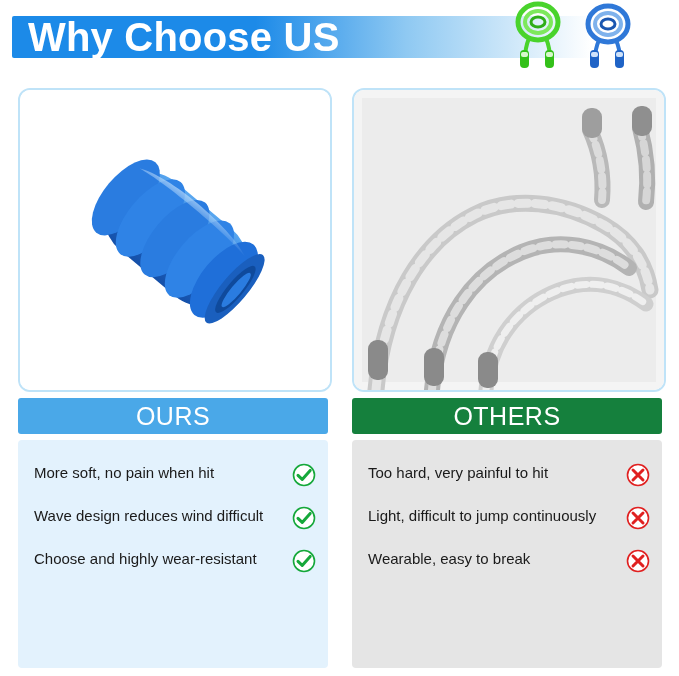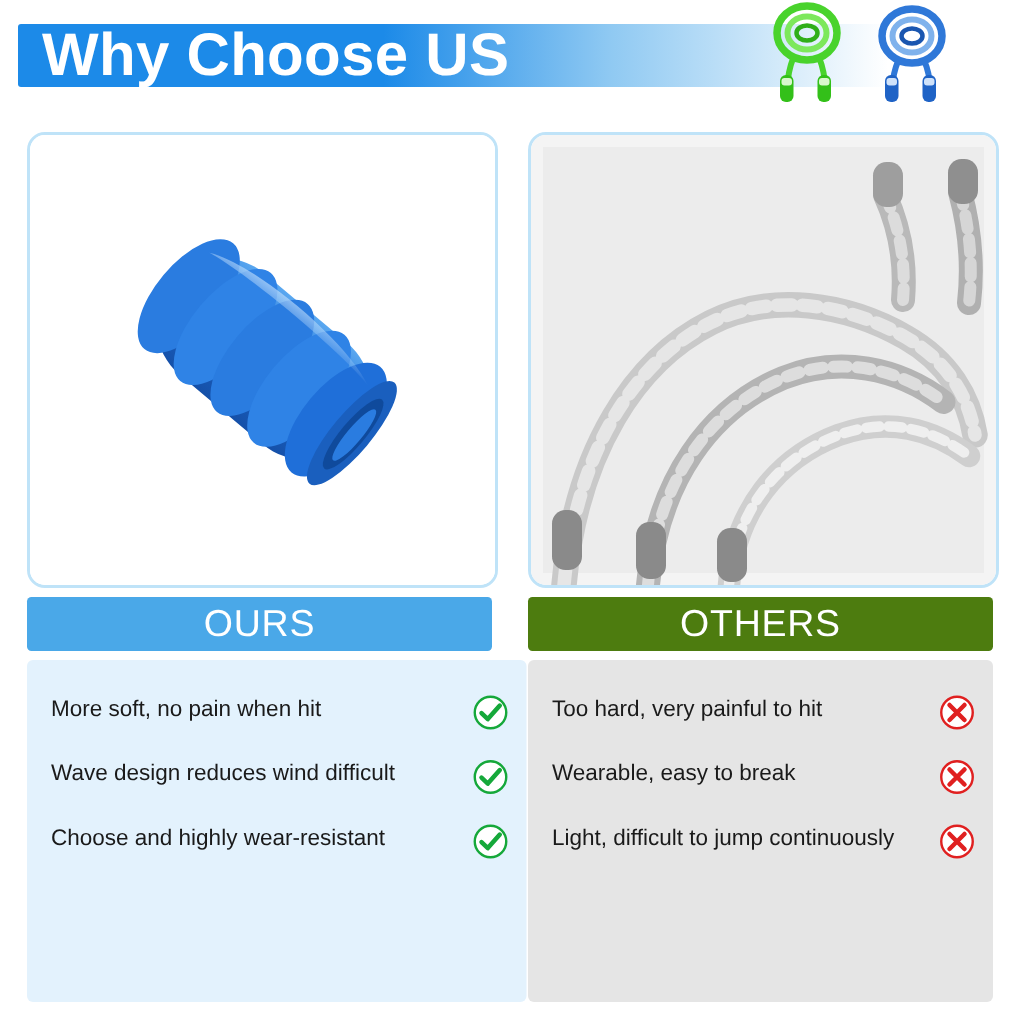--- a/index.html
+++ b/index.html
@@ -90,35 +90,34 @@
     letter-spacing: 0.5px;
   }
   .label-ours {
     left: 18px;
     width: 310px;
     background: #4aa8e8;
   }
   .label-others {
     left: 352px;
     width: 310px;
-    background: #4d7c0f;
+    background: #15803d;
   }
 
   
   .panel {
     position: absolute;
     top: 440px;
     height: 228px;
     border-radius: 4px;
   }
   .panel-ours {
     left: 18px;
     width: 310px;
     background: #e3f2fd;
-    padding-left: 23px;
   }
   .panel-others {
     left: 352px;
     width: 310px;
     background: #e5e5e5;
   }
   .feat-list {
     position: absolute;
     top: 22px;
     left: 16px;
@@ -274,29 +273,29 @@
 
     <div class="feat-row">
       <div class="feat-text">Too hard, very painful to hit</div>
       <svg class="feat-mark" viewBox="0 0 24 24">
         <circle cx="12" cy="12" r="10.5" fill="#ffffff" stroke="#e02020" stroke-width="1.6"></circle>
         <path d="M7 7 L17 17 M17 7 L7 17" fill="none" stroke="#e02020" stroke-width="3" stroke-linecap="round"></path>
       </svg>
     </div>
 
     <div class="feat-row">
-      <div class="feat-text">Wearable, easy to break</div>
+      <div class="feat-text">Light, difficult to jump continuously</div>
       <svg class="feat-mark" viewBox="0 0 24 24">
         <circle cx="12" cy="12" r="10.5" fill="#ffffff" stroke="#e02020" stroke-width="1.6"></circle>
         <path d="M7 7 L17 17 M17 7 L7 17" fill="none" stroke="#e02020" stroke-width="3" stroke-linecap="round"></path>
       </svg>
     </div>
 
     <div class="feat-row">
-      <div class="feat-text">Light, difficult to jump continuously</div>
+      <div class="feat-text">Wearable, easy to break</div>
       <svg class="feat-mark" viewBox="0 0 24 24">
         <circle cx="12" cy="12" r="10.5" fill="#ffffff" stroke="#e02020" stroke-width="1.6"></circle>
         <path d="M7 7 L17 17 M17 7 L7 17" fill="none" stroke="#e02020" stroke-width="3" stroke-linecap="round"></path>
       </svg>
     </div>
 
   </div>
 </div>
 
 </body></html>

